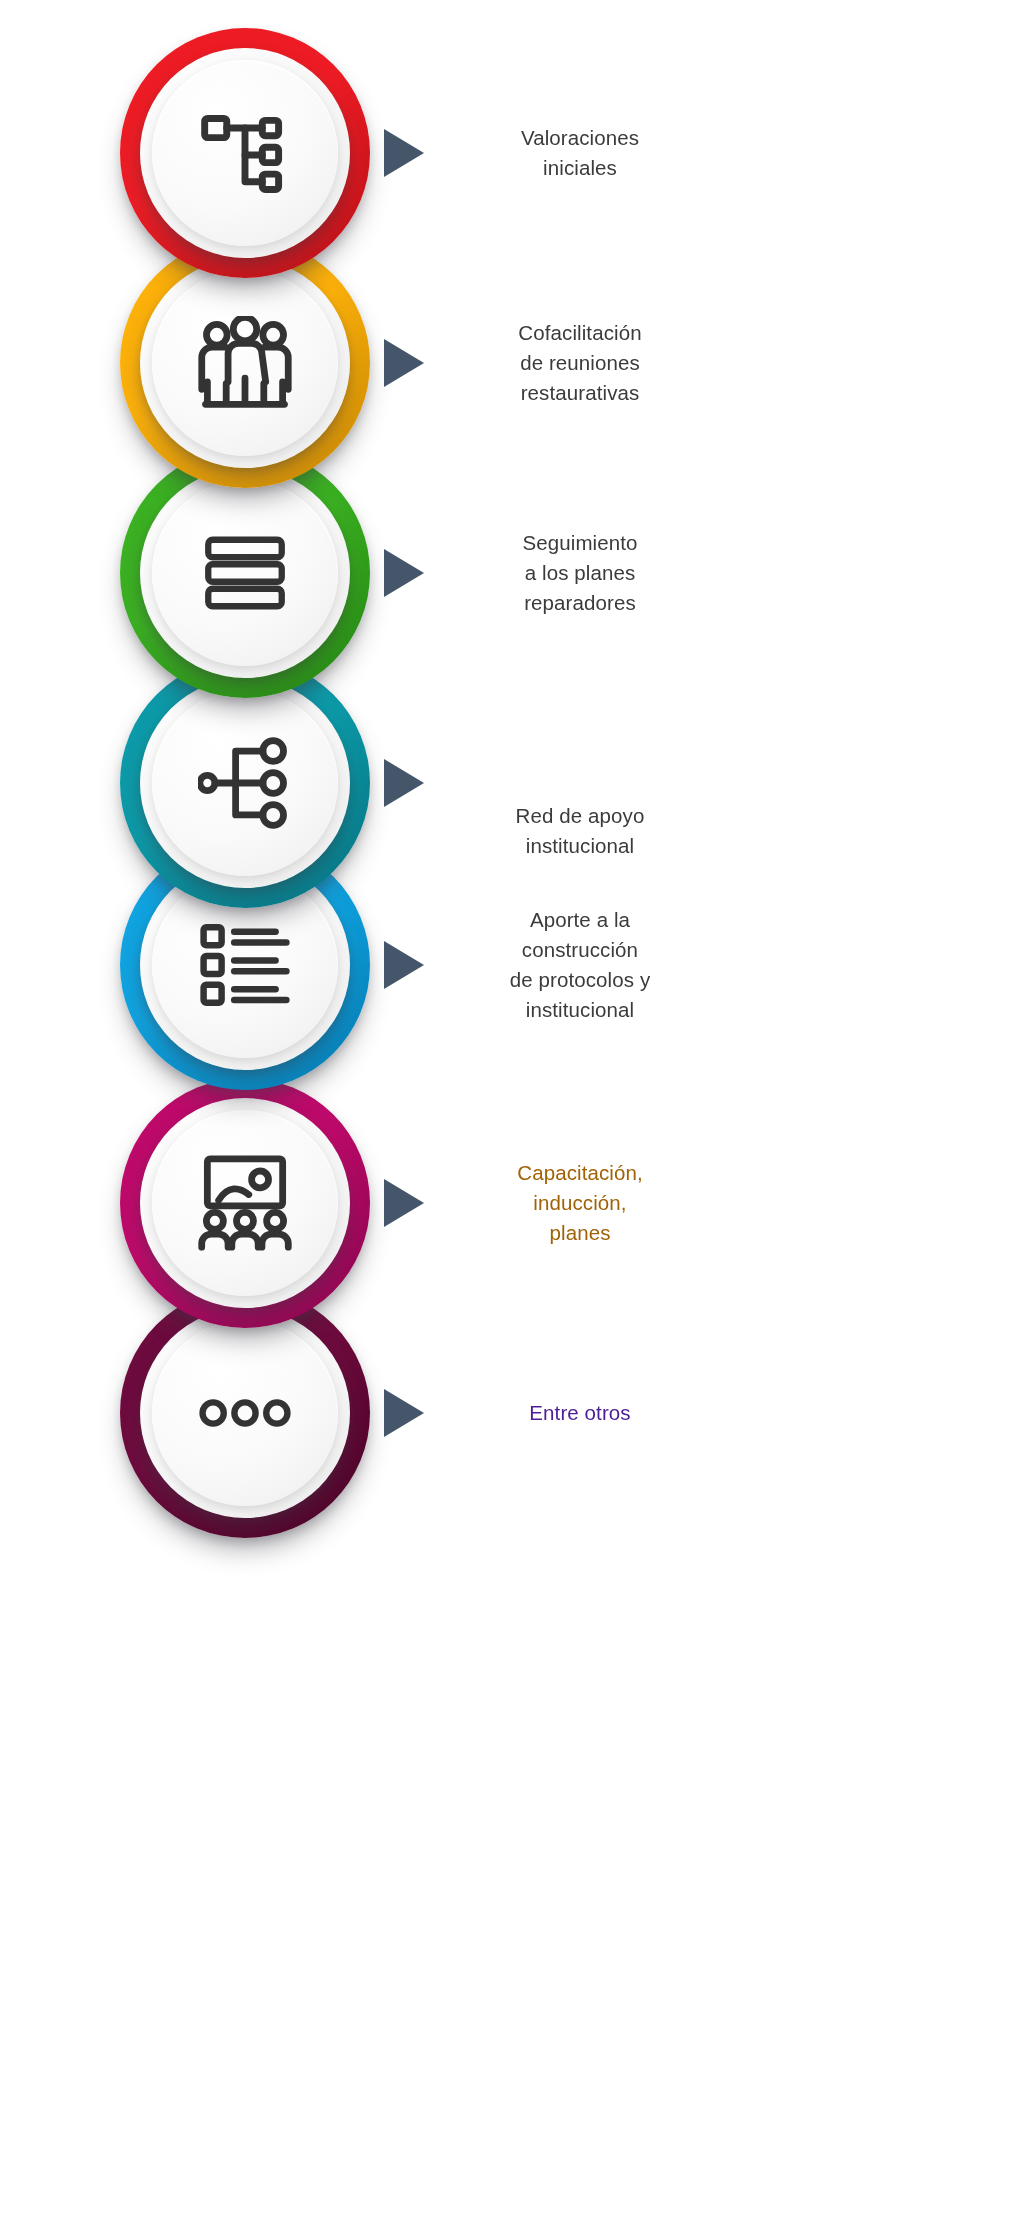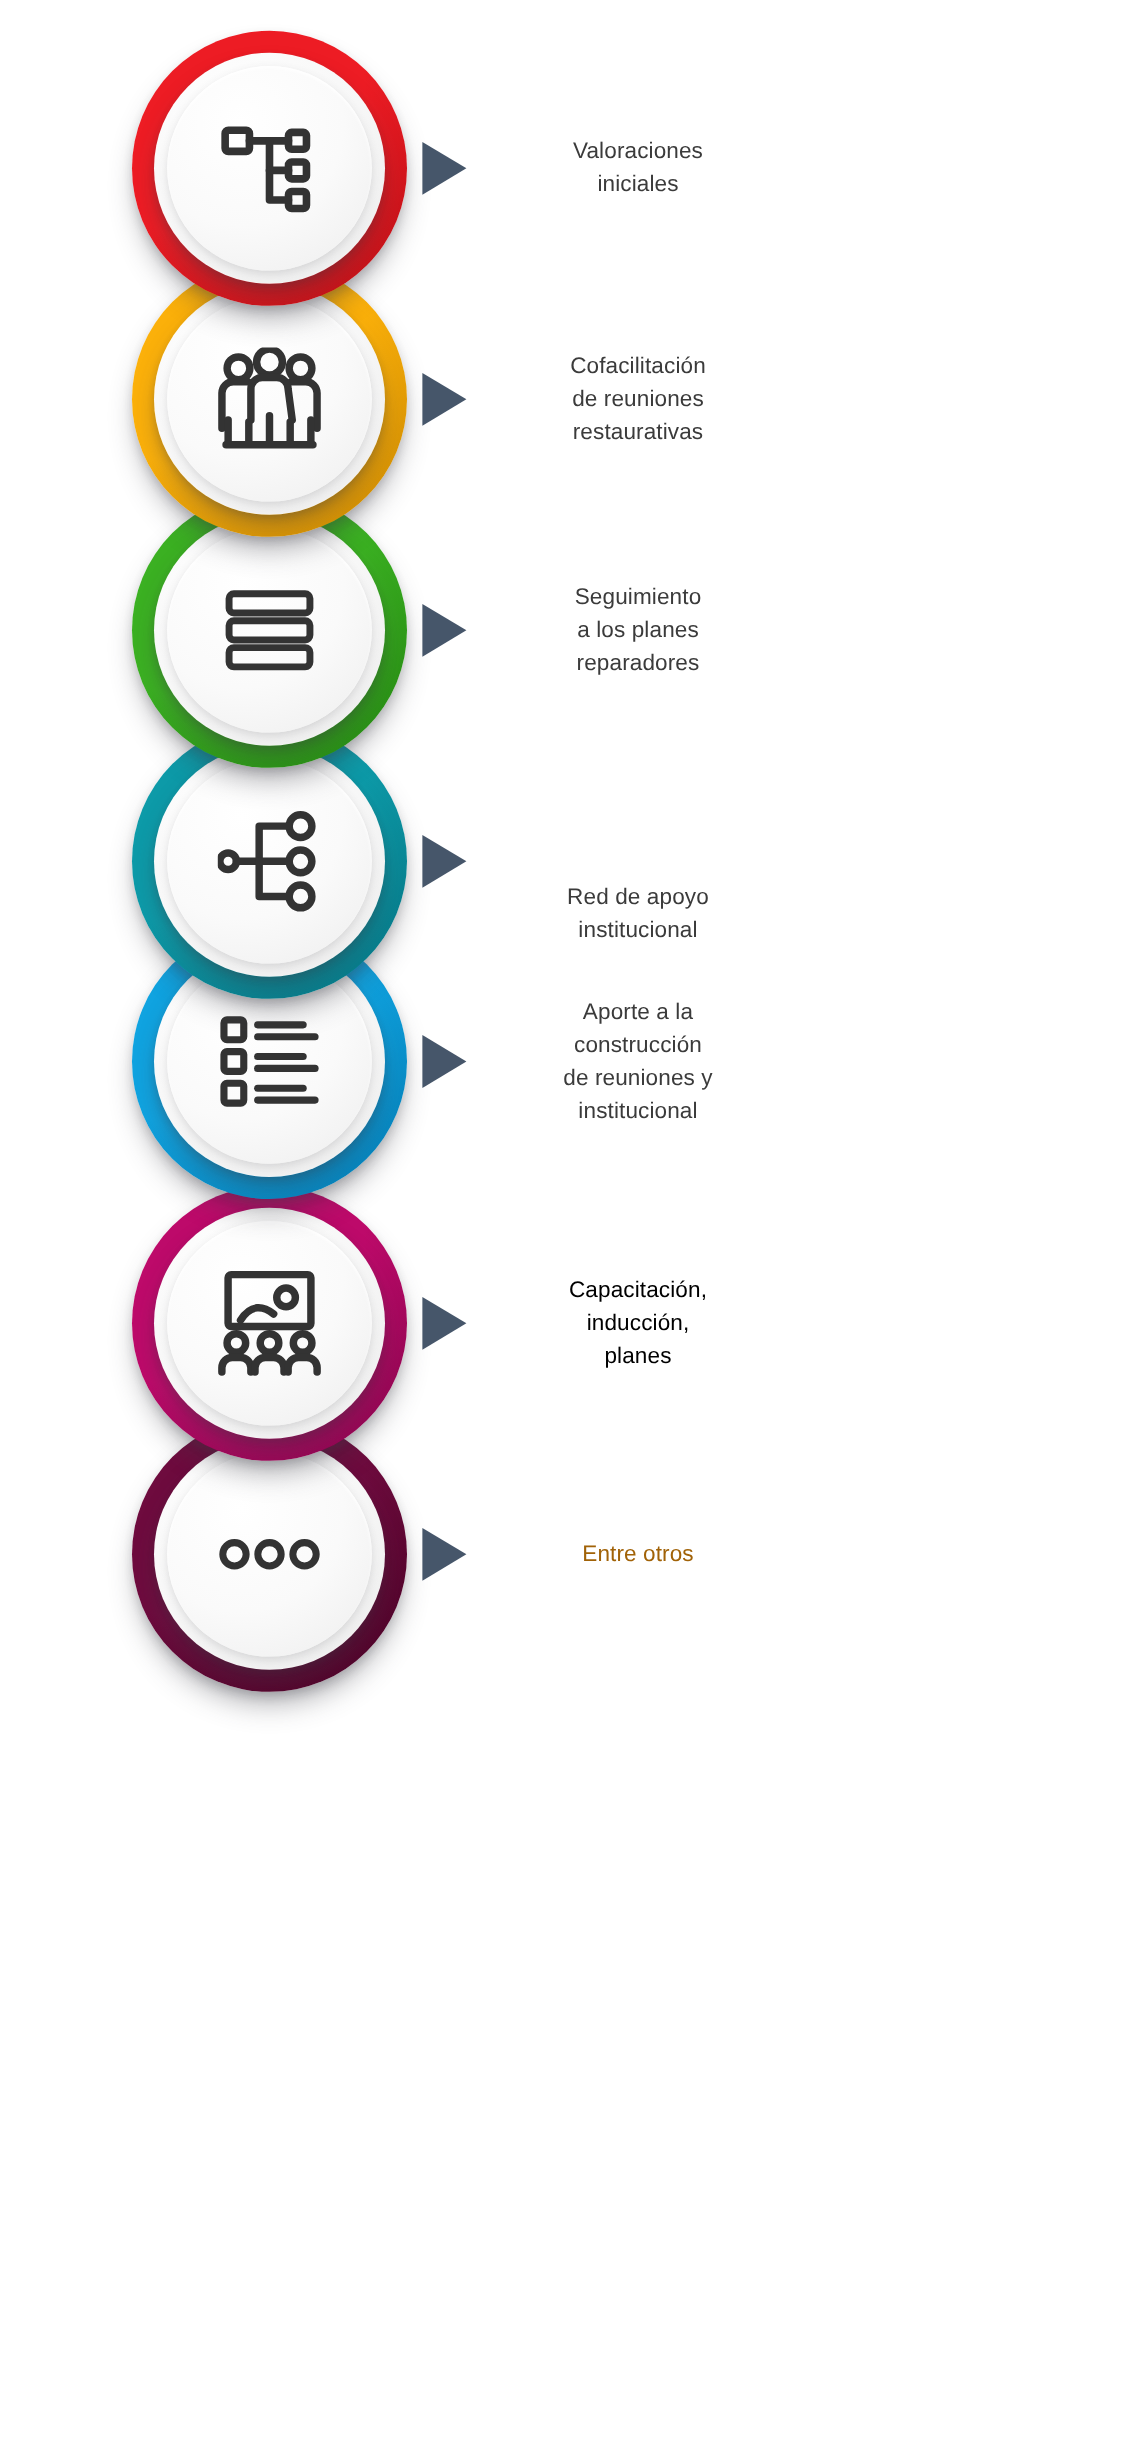--- a/index.html
+++ b/index.html
@@ -251,21 +251,21 @@
         </div>
       </div>
       <div class="arrow" style="top: 99px;">
   <svg width="44" height="52" viewBox="0 0 44 52">
     <polygon points="2,2 42,26 2,50" fill="#46566a"></polygon>
   </svg>
 </div>
       <div class="label" style="top: 65px; color: rgb(59, 59, 59);">
         <span class="ln">Aporte a la</span>
         <span class="ln">construcción</span>
-        <span class="ln">de reuniones y</span>
+        <span class="ln">de protocolos y</span>
         <span class="ln">institucional</span>
       </div>
     </div>
     <div class="step" style="top: 1078px; z-index: 2;">
       <div class="ring-wrap">
         <div class="ring" style="background: radial-gradient(circle at 30% 22%, rgb(189, 10, 106) 0%, rgb(189, 10, 106) 52%, rgb(124, 4, 70) 100%);"></div>
         <div class="plate">
           <div class="disc">
   <svg width="98" height="96" viewBox="0 0 104 102">
     <rect class="icon-stroke" x="12" y="4" width="80" height="50" rx="3"></rect>
@@ -279,21 +279,21 @@
     <path class="icon-stroke" d="M70 98 V94 a10 10 0 0 1 10 -10 h8 a10 10 0 0 1 10 10 v4"></path>
   </svg>
 </div>
         </div>
       </div>
       <div class="arrow" style="top: 99px;">
   <svg width="44" height="52" viewBox="0 0 44 52">
     <polygon points="2,2 42,26 2,50" fill="#46566a"></polygon>
   </svg>
 </div>
-      <div class="label" style="top: 80px; color: #000000;">
+      <div class="label" style="top: 80px; color: #a16207;">
         <span class="ln">Capacitación,</span>
         <span class="ln">inducción,</span>
         <span class="ln">planes</span>
       </div>
     </div>
     <div class="step" style="top: 1288px; z-index: 1;">
       <div class="ring-wrap">
         <div class="ring" style="background: radial-gradient(circle at 30% 22%, rgb(110, 11, 62) 0%, rgb(110, 11, 62) 52%, rgb(64, 0, 31) 100%);"></div>
         <div class="plate">
           <div class="disc">
@@ -303,17 +303,17 @@
     <circle class="icon-stroke" cx="88" cy="20" r="12"></circle>
   </svg>
 </div>
         </div>
       </div>
       <div class="arrow" style="top: 99px;">
   <svg width="44" height="52" viewBox="0 0 44 52">
     <polygon points="2,2 42,26 2,50" fill="#46566a"></polygon>
   </svg>
 </div>
-      <div class="label" style="top: 110px; color: #a16207;">
+      <div class="label" style="top: 110px; color: #4c1d95;">
         <span class="ln">Entre otros</span>
       </div>
     </div>
   </div>
 
 </body></html>

